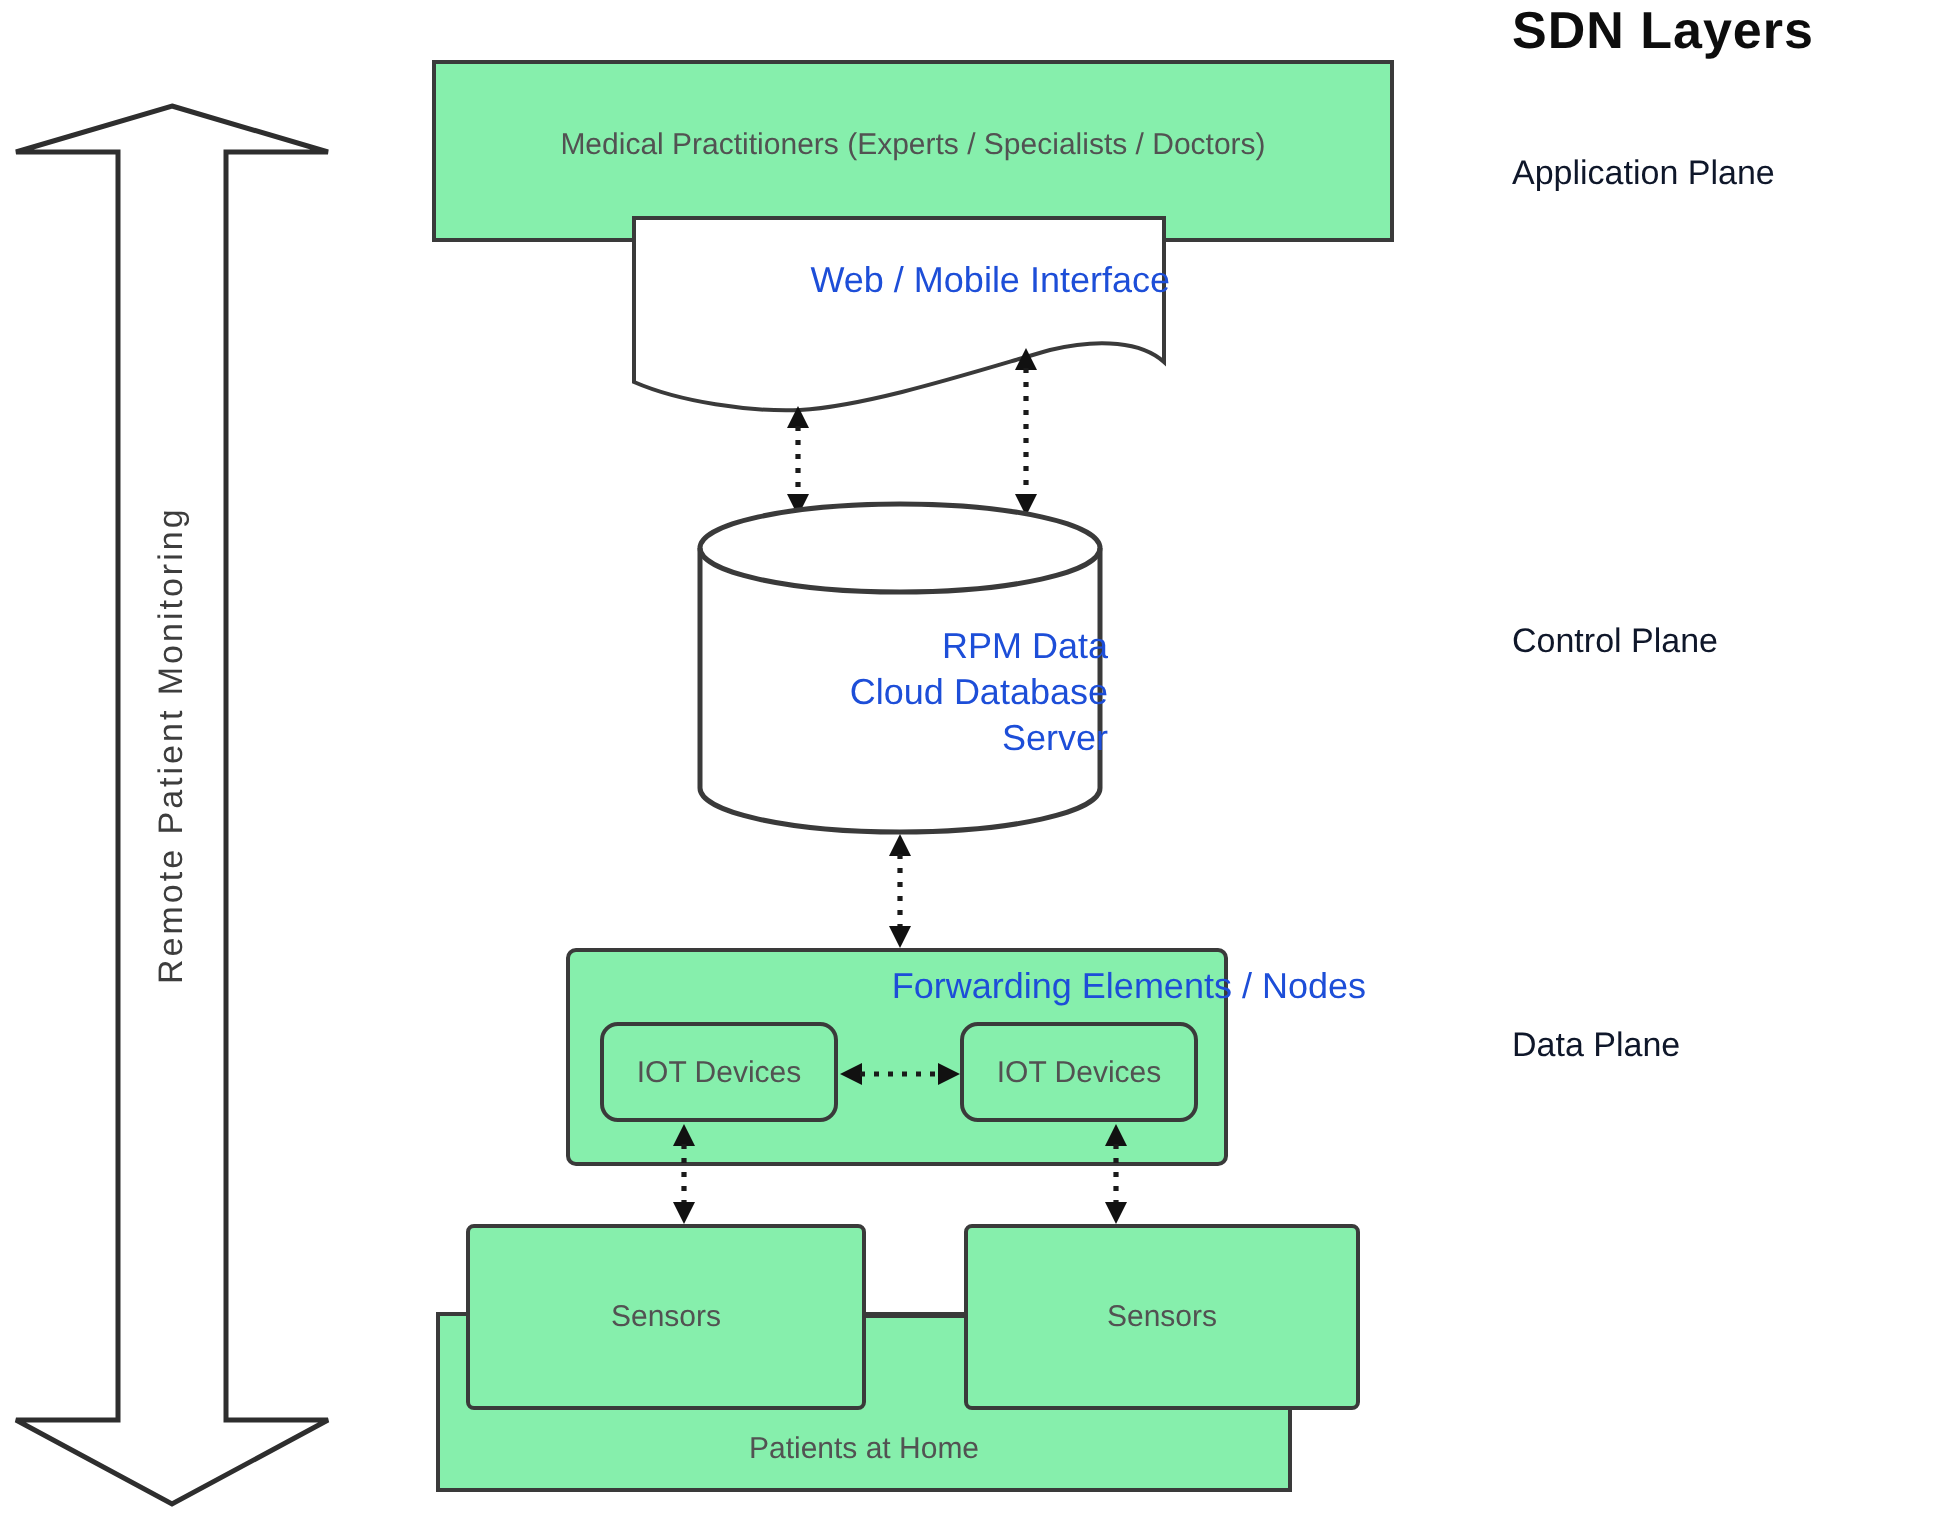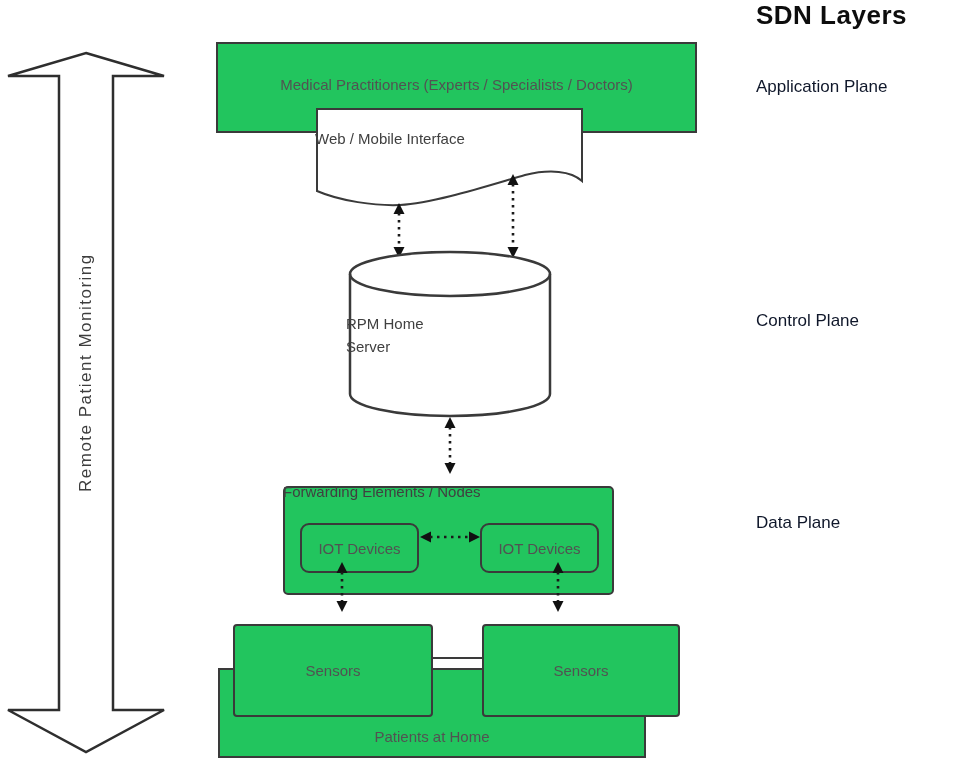--- a/index.html
+++ b/index.html
@@ -2,25 +2,25 @@
 <html><head>
 <meta charset="utf-8">
 <style>
   html,body{margin:0;padding:0;background:#fff;}
   #canvas{
     position:relative;width:980px;height:759px;background:#ffffff;
     font-family:"Liberation Sans", sans-serif;overflow:hidden;
   }
   .abs{position:absolute;}
   .box{
-    position:absolute;background:#22c55e;border:2px solid #3a3a3a;
-    box-sizing:border-box;color:#525252;font-size:15px;margin-top:12px;
+    position:absolute;background:#86efac;border:2px solid #3a3a3a;
+    box-sizing:border-box;color:#525252;font-size:15px;
   }
   .center-text{display:flex;align-items:center;justify-content:center;text-align:center;}
-  .label{color:#404040;font-size:15px;text-align:left;}
+  .label{color:#1d4ed8;font-size:18px;text-align:right;}
   #title{
     position:absolute;left:756px;top:0px;width:224px;
     font-size:26px;font-weight:700;color:#0d0d0d;letter-spacing:0.5px;
   }
   .plane-label{
     position:absolute;left:756px;font-size:17px;color:#0f172a;white-space:nowrap;
   }
   #rpm-arrow-label{
     position:absolute;left:74px;top:205px;width:24px;height:335px;
     display:flex;align-items:center;justify-content:center;
@@ -67,21 +67,22 @@
     <polygon points="8,0 2.5,11 13.5,11" fill="#111"></polygon>
     <line x1="8" y1="10" x2="8" y2="74" stroke="#1a1a1a" stroke-width="2.6" stroke-dasharray="2.5 4.5"></line>
     <polygon points="8,84 2.5,73 13.5,73" fill="#111"></polygon>
   </svg>
 
   <svg class="abs" style="left:346px;top:248px" width="208" height="172" viewBox="0 0 208 172">
     <path d="M 4 26 L 4 146 A 100 22 0 0 0 204 146 L 204 26 A 100 22 0 0 0 4 26 Z" fill="#ffffff" stroke="#3a3a3a" stroke-width="2.5"></path>
     <path d="M 4 26 A 100 22 0 0 0 204 26" fill="none" stroke="#3a3a3a" stroke-width="2.5"></path>
   </svg>
   <div id="cylinder-label" class="label">
-    <div>RPM Home</div>
+    <div>RPM Data</div>
+    <div>Cloud Database</div>
     <div>Server</div>
   </div>
 
   <svg class="abs" style="left:442px;top:417px" width="16" height="57" viewBox="0 0 16 57">
     <polygon points="8,0 2.5,11 13.5,11" fill="#111"></polygon>
     <line x1="8" y1="10" x2="8" y2="47" stroke="#1a1a1a" stroke-width="2.6" stroke-dasharray="2.5 4.5"></line>
     <polygon points="8,57 2.5,46 13.5,46" fill="#111"></polygon>
   </svg>
 
   <div class="box" style="left:283px;top:474px;width:331px;height:109px;border-radius:5px"></div>

